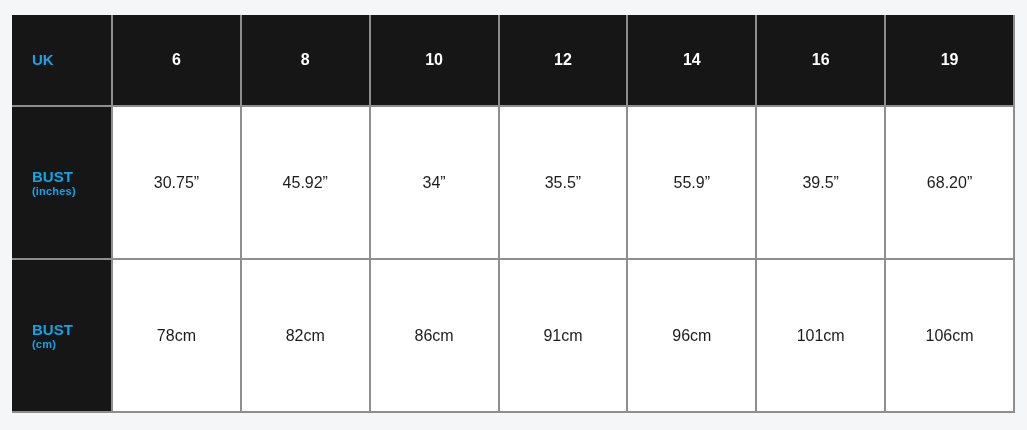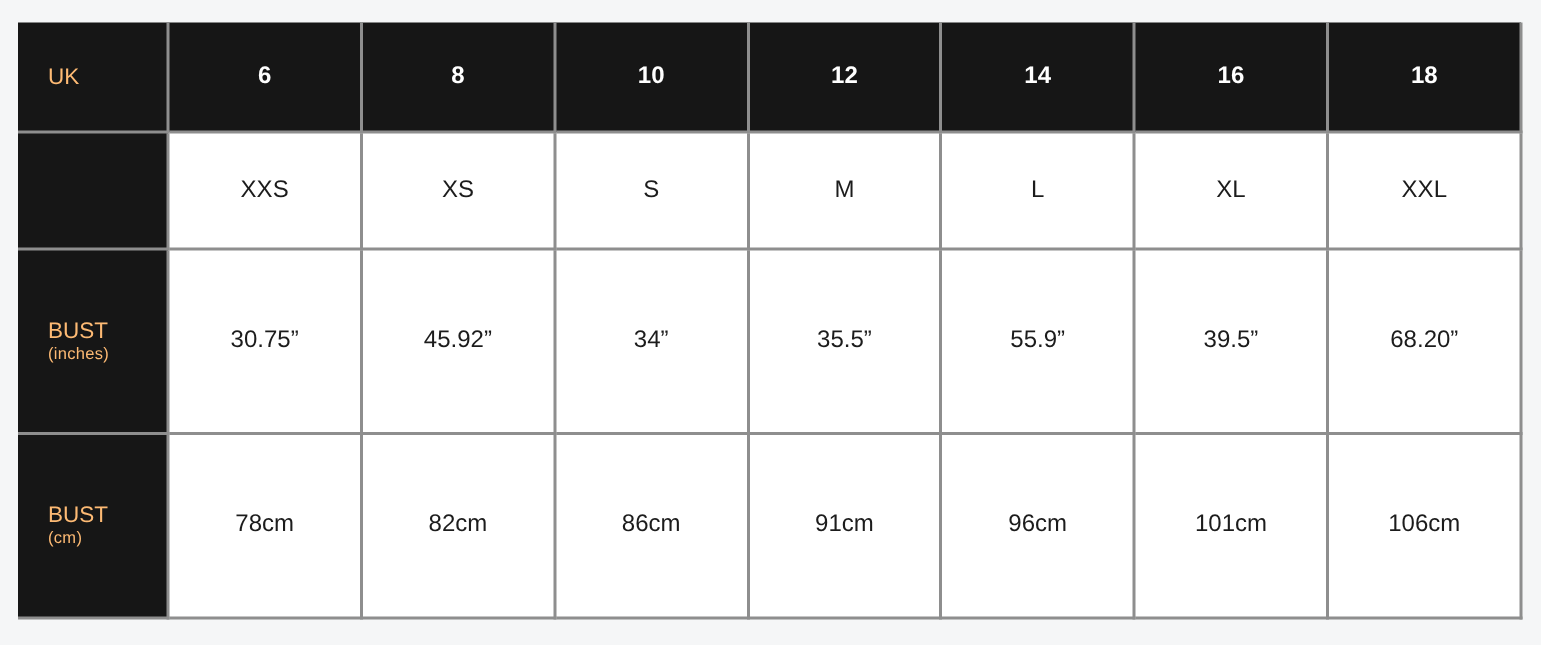--- a/index.html
+++ b/index.html
@@ -27,22 +27,22 @@
     vertical-align: middle;
   }
   
   .size-chart tr:first-child > th,
   .size-chart tr:first-child > td { border-top: none; }
   .size-chart tr > *:first-child { border-left: none; }
 
   
   .size-chart th.lbl {
     background: #161616;
-    color: #fdba74;
-    font-weight: 400;
+    color: #0ea5e9;
+    font-weight: 700;
     font-size: 15px;
     text-align: left;
     padding-left: 20px;
     line-height: 1.15;
   }
   .size-chart th.lbl .sub {
     display: block;
     font-size: 11px;
     letter-spacing: 0.2px;
   }
@@ -73,33 +73,23 @@
   <tbody>
 
     <tr>
       <th class="lbl">UK</th>
       <td class="hd">6</td>
       <td class="hd">8</td>
       <td class="hd">10</td>
       <td class="hd">12</td>
       <td class="hd">14</td>
       <td class="hd">16</td>
-      <td class="hd">18</td>
+      <td class="hd">19</td>
     </tr>
 
-    <tr>
-      <th class="lbl"></th>
-      <td class="cell">XXS</td>
-      <td class="cell">XS</td>
-      <td class="cell">S</td>
-      <td class="cell">M</td>
-      <td class="cell">L</td>
-      <td class="cell">XL</td>
-      <td class="cell">XXL</td>
-    </tr>
 
 
 
 
     <tr>
       <th class="lbl">
         <span>BUST</span>
         <span class="sub">(inches)</span>
       </th>
       <td class="cell">30.75”</td>

